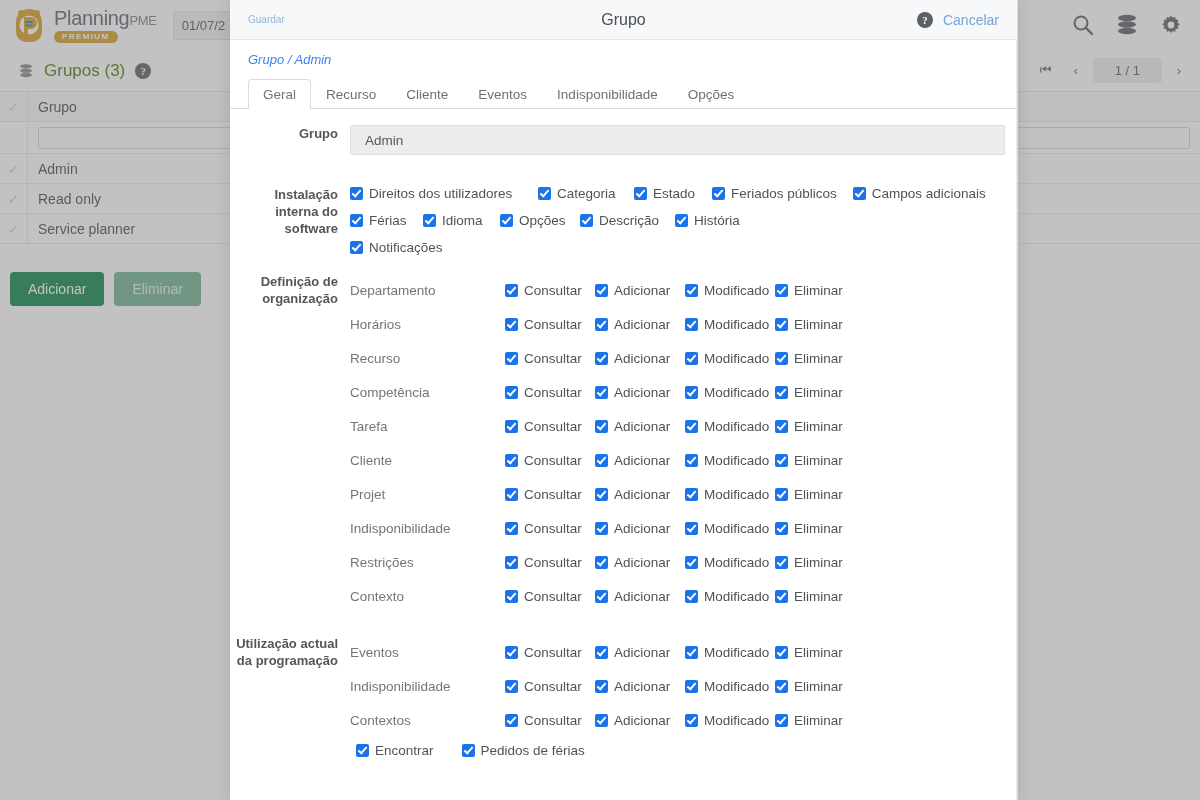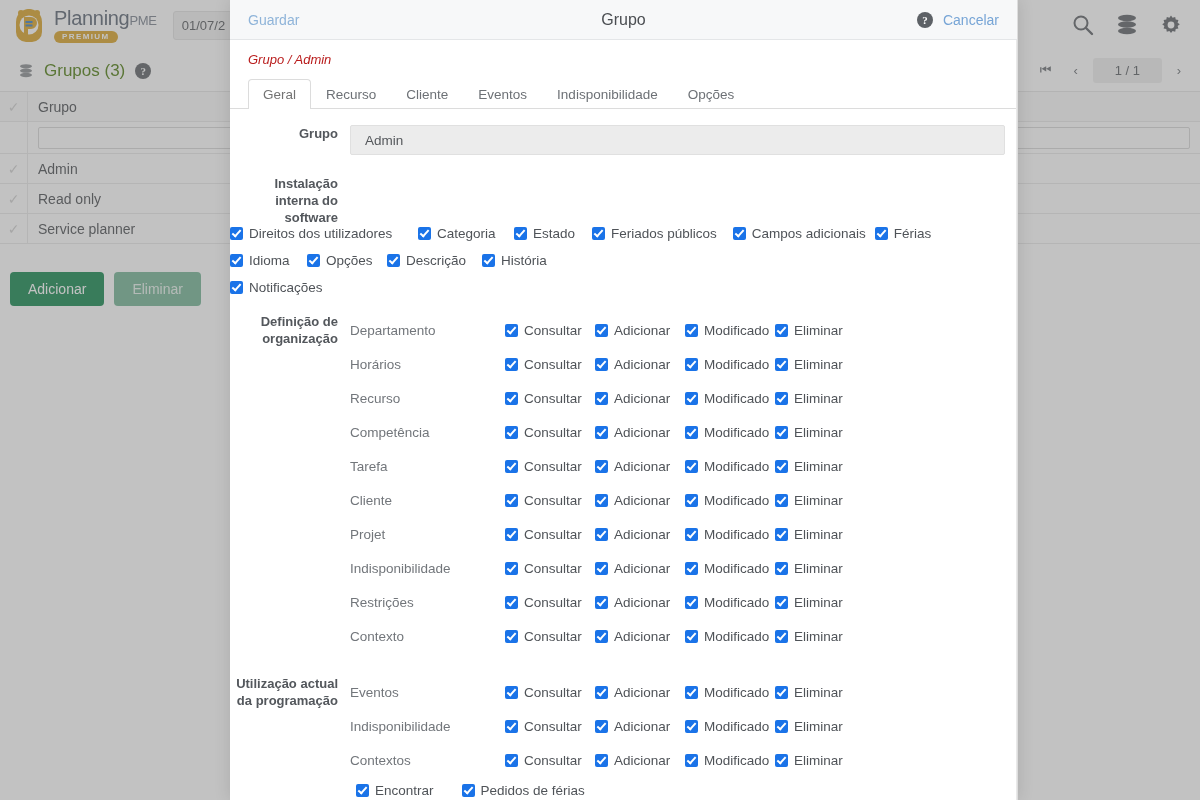--- a/index.html
+++ b/index.html
@@ -148,38 +148,38 @@
     display: flex; flex-direction: column;
   }
   .modal-header {
     height: 40px; min-height: 40px;
     background: #f7f8f9;
     border-bottom: 1px solid #e4e6e8;
     display: flex; align-items: center;
     position: relative;
   }
   .m-save {
-    margin-left: 18px; font-size: 14px; color: #8fb4d9;
+    margin-left: 18px; font-size: 10px; color: #8fb4d9;
   }
   .m-title {
     position: absolute; left: 0; right: 0; text-align: center;
     font-size: 16px; color: #4b4e52;
   }
   .m-right {
     margin-left: auto; margin-right: 18px;
     display: flex; align-items: center; gap: 10px; z-index: 2;
   }
   .m-cancel { font-size: 14px; color: #77a5d6; }
 
   .modal-body {
     flex: 1; overflow: hidden; background: #ffffff;
     position: relative;
   }
   .breadcrumb {
-    font-size: 13px; color: #b91c1c;
+    font-size: 13px; color: #3b82f6;
     font-style: italic;
     padding: 12px 0 0 18px;
   }
   .tabs {
     display: flex; align-items: flex-end;
     margin-top: 10px;
     padding-left: 18px;
     border-bottom: 1px solid #dcdcdc;
     height: 32px;
   }
@@ -406,21 +406,21 @@
       <div class="tab">Opções</div>
     </div>
 
     <div class="form-area">
 
       <div class="frow">
         <div class="flabel">Grupo</div>
         <div class="grupo-input">Admin</div>
       </div>
 
-      <div class="frow" style="margin-top:20px;flex-direction:column;">
+      <div class="frow" style="margin-top:31px;">
         <div class="flabel">Instalação interna do software</div>
         <div class="chk-group">
           <span class="chk" style="width:172px;">
               <span class="box"></span>
               <span>Direitos dos utilizadores</span>
             </span>
           <span class="chk" style="width:80px;">
               <span class="box"></span>
               <span>Categoria</span>
             </span>

